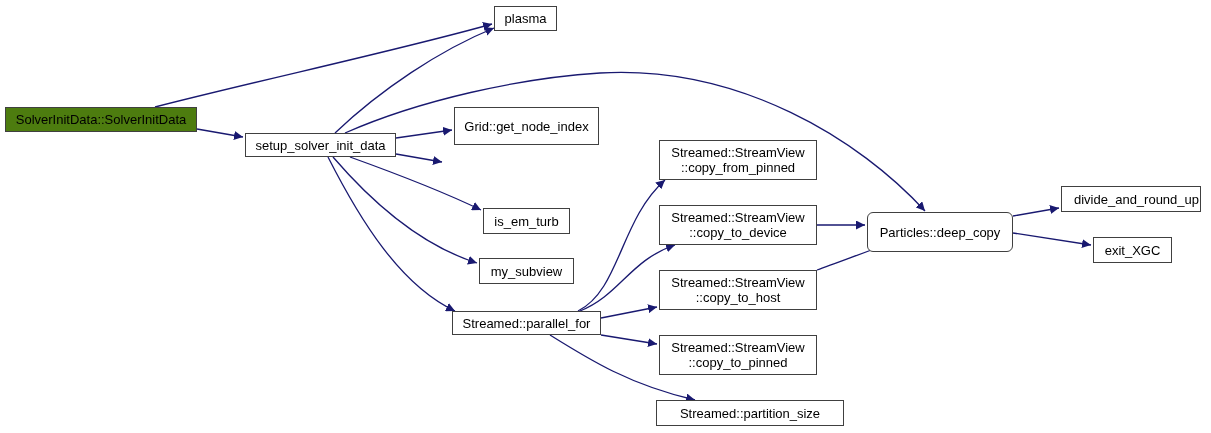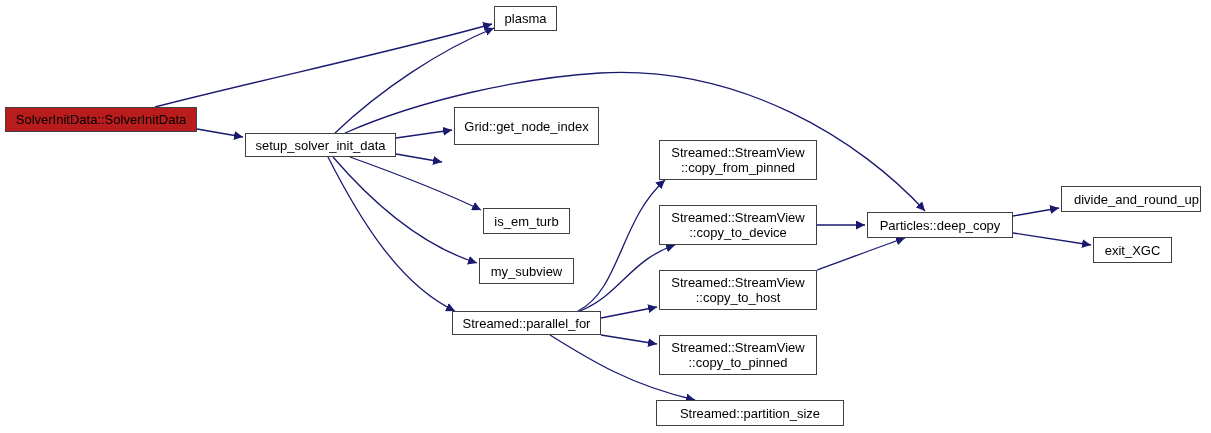--- a/index.html
+++ b/index.html
@@ -31,21 +31,21 @@
       <path d="M578,311 C620,290 620,220 665,180" fill="none" stroke="#191970" stroke-width="1.3" marker-end="url(#arrow)"></path>
       <path d="M580,311 C620,295 630,260 675,245" fill="none" stroke="#191970" stroke-width="1.3" marker-end="url(#arrow)"></path>
       <path d="M601,318 L657,307" fill="none" stroke="#191970" stroke-width="1.3" marker-end="url(#arrow)"></path>
       <path d="M601,335 L657,344" fill="none" stroke="#191970" stroke-width="1.3" marker-end="url(#arrow)"></path>
       <path d="M550,335 C590,360 630,385 695,400" fill="none" stroke="#191970" stroke-width="1.3" marker-end="url(#arrow)"></path>
       <path d="M817,225 L865,225" fill="none" stroke="#191970" stroke-width="1.3" marker-end="url(#arrow)"></path>
       <path d="M817,270 C840,262 870,250 905,238" fill="none" stroke="#191970" stroke-width="1.3" marker-end="url(#arrow)"></path>
       <path d="M1013,216 L1059,208" fill="none" stroke="#191970" stroke-width="1.3" marker-end="url(#arrow)"></path>
       <path d="M1013,233 L1091,245" fill="none" stroke="#191970" stroke-width="1.3" marker-end="url(#arrow)"></path>
     </svg>
-<div class="node root" style="left: 5px; top: 107px; width: 192px; height: 25px; background: #b91c1c;">
+<div class="node root" style="left: 5px; top: 107px; width: 192px; height: 25px; background: #4d7c0f;">
       <span>SolverInitData::SolverInitData</span>
     </div>
     <div class="node" style="left: 245px; top: 133px; width: 151px; height: 24px;">
       <span>setup_solver_init_data</span>
     </div>
     <div class="node" style="left: 494px; top: 6px; width: 63px; height: 25px;">
       <span>plasma</span>
     </div>
     <div class="node" style="left: 454px; top: 107px; width: 145px; height: 38px;">
       <span>Grid::get_node_index</span>
@@ -71,21 +71,21 @@
       <span>Streamed::StreamView</span>
       <span>::copy_to_host</span>
     </div>
     <div class="node" style="left: 659px; top: 335px; width: 158px; height: 40px;">
       <span>Streamed::StreamView</span>
       <span>::copy_to_pinned</span>
     </div>
     <div class="node" style="left: 656px; top: 400px; width: 188px; height: 26px;">
       <span>Streamed::partition_size</span>
     </div>
-    <div class="node" style="left: 867px; top: 212px; width: 146px; height: 26px;">
+    <div class="node" style="left: 867px; top: 212px; width: 146px; height: 40px; border-radius: 6px;">
       <span>Particles::deep_copy</span>
     </div>
     <div class="node" style="left: 1061px; top: 186px; width: 140px; height: 26px; padding-left: 11px;">
       <span>divide_and_round_up</span>
     </div>
     <div class="node" style="left: 1093px; top: 237px; width: 79px; height: 26px;">
       <span>exit_XGC</span>
     </div>
   </div>
 

